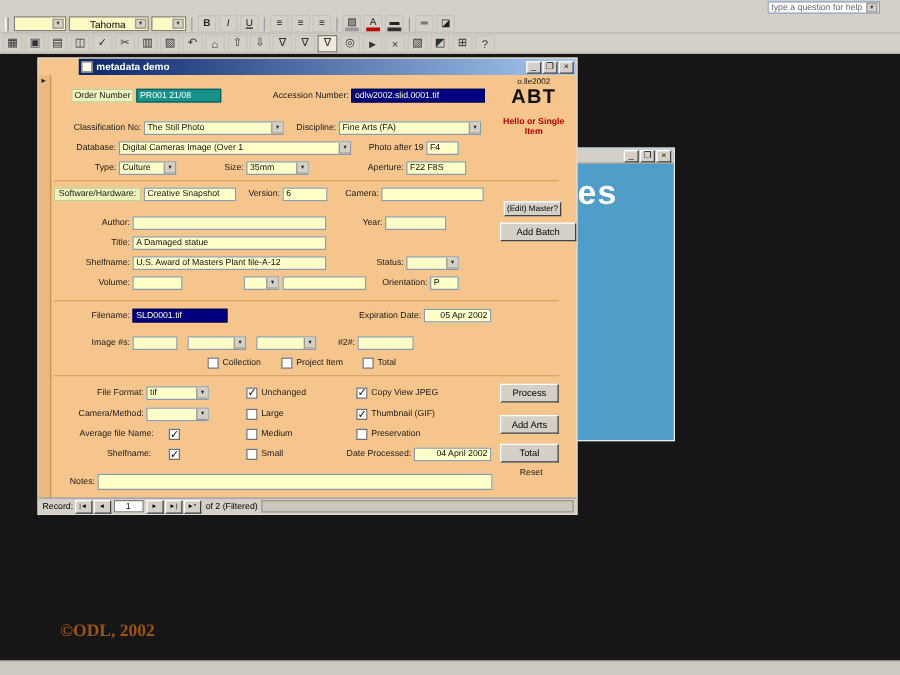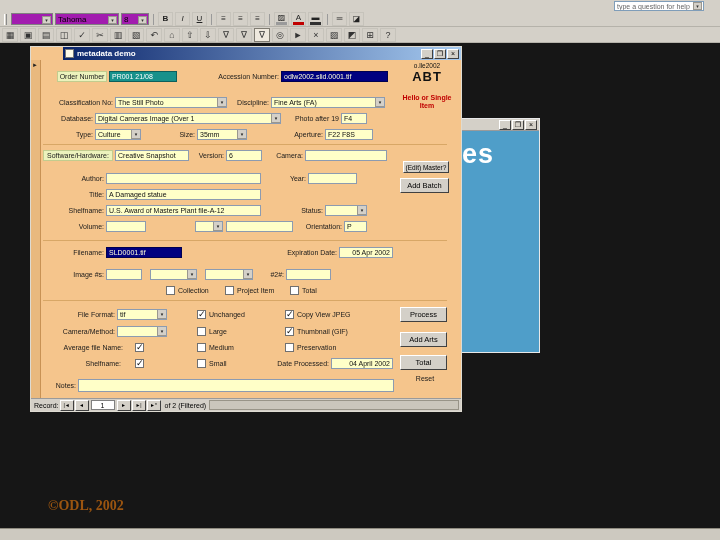--- a/index.html
+++ b/index.html
@@ -13,21 +13,21 @@
   .menubar{position:absolute;top:0;left:0;width:720px;height:12px;display:flex;align-items:center;padding-left:3px;font-size:8px;color:#000;}
   .menu-item{padding:1px 6px;white-space:nowrap;}
   .helpbox{position:absolute;top:1px;right:16px;width:90px;height:10px;background:#fff;border:1px solid #7f9db9;font-size:7px;color:#666;display:flex;align-items:center;padding:0 1px 0 2px;}
   .helpbox .hval{flex:1;overflow:hidden;white-space:nowrap;}
   .helpbox .drop,.combo-c .drop{width:9px;height:8px;background:#d4d0c8;border:1px solid #9a978f;font-size:5px;line-height:6px;text-align:center;color:#333;flex:none;}
   .toolbar{position:absolute;left:0;width:720px;display:flex;align-items:center;gap:2px;padding-left:2px;background:#d4d0c8;border-bottom:1px solid #b5b2aa;}
   .toolbar.row1{top:12px;height:15px;}
   .toolbar.row2{top:27px;height:16px;}
   .grip{width:3px;height:11px;border-left:1px solid #fff;border-right:1px solid #8a8a8a;margin:0 2px;flex:none;}
   .sep{width:1px;height:11px;background:#9a9a9a;margin:0 2px;flex:none;}
-  .combo-c{position:relative;height:12px;background:#a21caf;border:1px solid #808080;display:flex;align-items:flex-end;font-size:8px;padding:0 1px 0 2px;flex:none;}
+  .combo-c{position:relative;height:12px;background:#fef9c3;border:1px solid #808080;display:flex;align-items:center;font-size:8px;padding:0 1px 0 16px;flex:none;}
   .combo-c .val{flex:1;overflow:hidden;white-space:nowrap;}
   .fbtn{height:14px;min-width:15px;background:#d4d0c8;border:1px solid #c6c3bb;font-size:8px;display:flex;flex-direction:column;align-items:center;justify-content:center;color:#222;padding:0 1px;flex:none;}
   .fbtn span{line-height:8px;font-size:8px;}
   .fbtn.bold span{font-weight:bold;}
   .fbtn.italic span{font-style:italic;}
   .fbtn.underline span{text-decoration:underline;}
   .fbtn .bar{width:11px;height:3px;}
   .bar.gray{background:#9a9a9a;}
   .bar.red{background:#c00000;}
   .bar.dark{background:#303030;}
@@ -62,21 +62,21 @@
   .fld.ra{text-align:right;}
   .combo{padding-right:11px;}
   .combo .drop{position:absolute;right:0;top:0;width:9px;height:9px;background:#d4d0c8;border:1px solid #9a978f;border-right:none;border-top:none;font-size:5px;text-align:center;line-height:8px;color:#222;}
   .divider{position:absolute;left:12px;width:404px;height:1px;background:#d8a766;}
   .chk{position:absolute;display:flex;align-items:center;gap:3px;font-size:7px;height:10px;white-space:nowrap;color:#1a1a1a;}
   .chk .box{width:9px;height:9px;background:#fff;border:1px solid #707070;position:relative;flex:none;}
   .chk.checked .box::after{content:"✓";position:absolute;left:0;top:-2px;font-size:9px;color:#111;}
   .btn{position:absolute;background:#d4d0c8;border:1px solid;border-color:#fff #404040 #404040 #fff;font-size:7.5px;display:flex;align-items:center;justify-content:center;color:#000;}
   .logo{position:absolute;left:370px;top:15px;width:52px;text-align:center;color:#111;}
   .logo .l1{font-size:6.5px;}
-  .logo .l2{font-size:13px;font-weight:bold;letter-spacing:1px;}
+  .logo .l2{font-size:16px;font-weight:bold;letter-spacing:1px;}
   .logo-sub{position:absolute;left:370px;top:47px;width:52px;text-align:center;font-size:7px;font-weight:bold;color:#c00000;line-height:8px;}
   .navbar{position:absolute;left:0;right:0;bottom:0;height:13px;background:#d4d0c8;border-top:1px solid #9a9a9a;display:flex;align-items:center;font-size:7px;padding-left:3px;gap:1px;color:#000;}
   .navbtn{width:14px;height:11px;background:#d4d0c8;border:1px solid;border-color:#fff #404040 #404040 #fff;font-size:5px;text-align:center;line-height:9px;padding:0;flex:none;}
   .nav-pos{width:24px;height:10px;background:#fff;border:1px solid #808080;text-align:center;line-height:9px;margin:0 1px;flex:none;}
   .nav-of{margin-left:3px;white-space:nowrap;flex:none;}
   .nav-track{flex:1;height:10px;margin:0 2px;background:#cac6bc;border:1px solid #989488;}
 </style>
 </head>
 <body>
 
@@ -402,21 +402,21 @@
     </span>
     <span class="lbl r" style="left:238px;top:312px;width:60px">Date Processed:</span>
     <span class="fld ra" style="left:300px;top:311px;width:62px">04 April 2002</span>
     <button class="btn" style="left:369px;top:308px;width:47px;height:15px">Total</button>
     <span class="lbl" style="left:378px;top:327px;width:32px;text-align:center">Reset</span>
 
     <span class="lbl r" style="left:20px;top:334px;width:25px">Notes:</span>
     <span class="fld" style="left:47px;top:332px;width:316px;height:13px"></span>
 
     <button class="btn" style="left:372px;top:114px;width:46px;height:12px;font-size:6.5px">(Edit) Master?</button>
-    <button class="btn" style="left:369px;top:131px;width:49px;height:15px">Add Batch</button>
+    <button class="btn" style="left:369px;top:131px;width:61px;height:15px">Add Batch</button>
 
     <div class="navbar">
       <span class="nav-label">Record:</span>
       <button class="navbtn">|◄</button>
       <button class="navbtn">◄</button>
       <span class="nav-pos">1</span>
       <button class="navbtn">►</button>
       <button class="navbtn">►|</button>
       <button class="navbtn">►*</button>
       <span class="nav-of">of 2 (Filtered)</span>

